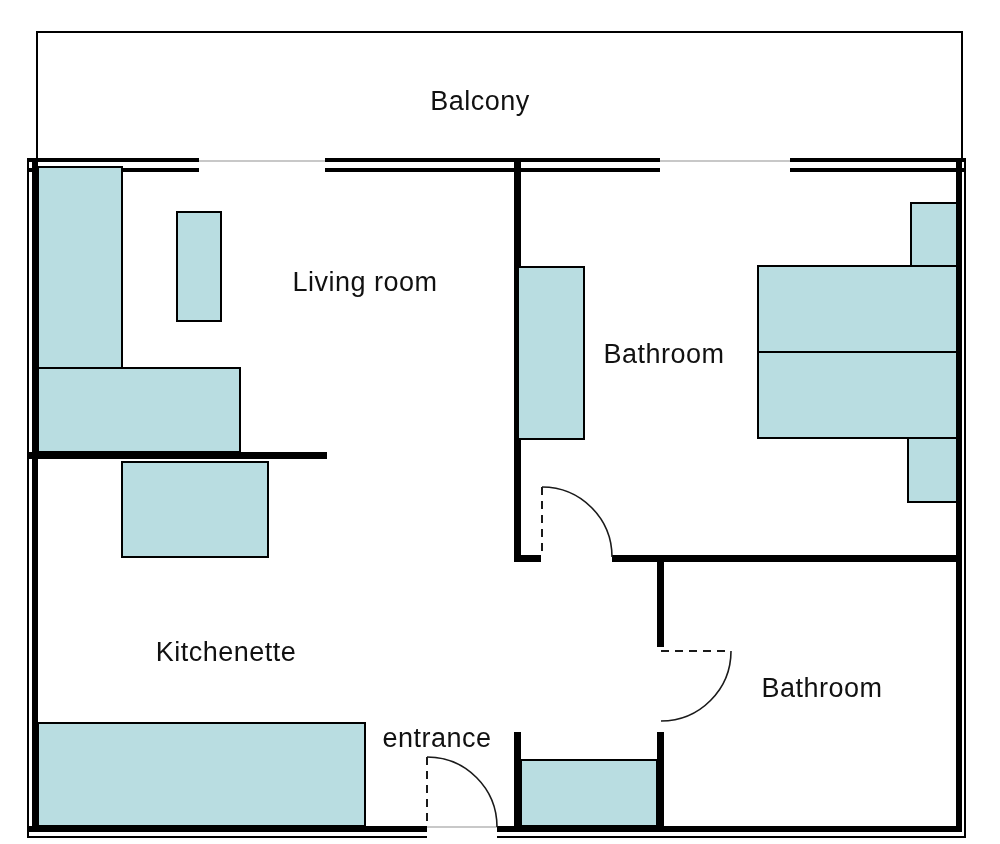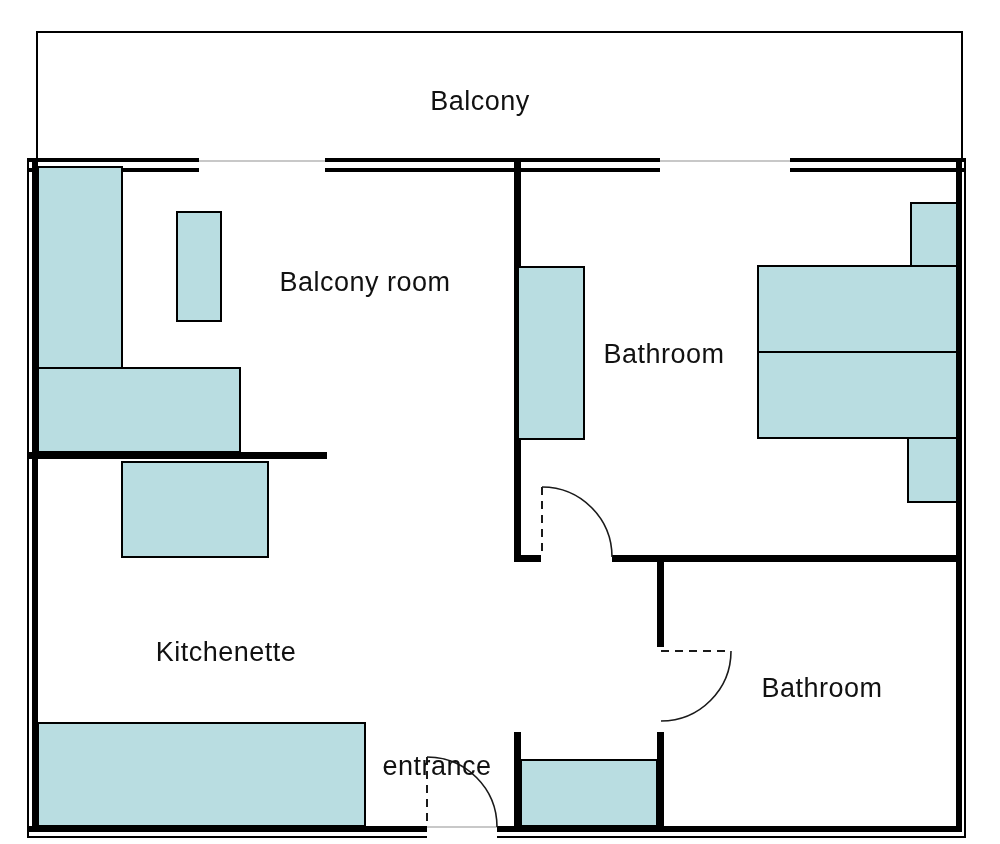--- a/index.html
+++ b/index.html
@@ -92,18 +92,18 @@
     <rect class="furniture" x="518" y="267" width="66" height="172" fill="#b9dde1"></rect>
     <rect class="furniture" x="758" y="266" width="199" height="172" fill="#b9dde1"></rect>
     <line class="bed-split" x1="758" y1="352" x2="957" y2="352"></line>
     <rect class="furniture" x="911" y="203" width="46" height="63" fill="#b9dde1"></rect>
     <rect class="furniture" x="908" y="438" width="49" height="64" fill="#b9dde1"></rect>
 
     <rect class="furniture" x="521" y="760" width="136" height="66" fill="#b9dde1"></rect>
   </svg>
 
   <div class="label" style="left:480px; top:101px;">Balcony</div>
-  <div class="label" style="left:365px; top:282px;">Balcony room</div>
+  <div class="label" style="left:365px; top:282px;">Living room</div>
   <div class="label" style="left:664px; top:354px;">Bathroom</div>
   <div class="label" style="left:822px; top:688px;">Bathroom</div>
   <div class="label" style="left:226px; top:652px;">Kitchenette</div>
-  <div class="label" style="left:437px; top:766px;">entrance</div>
+  <div class="label" style="left:437px; top:738px;">entrance</div>
 </div>
 
 </body></html>

